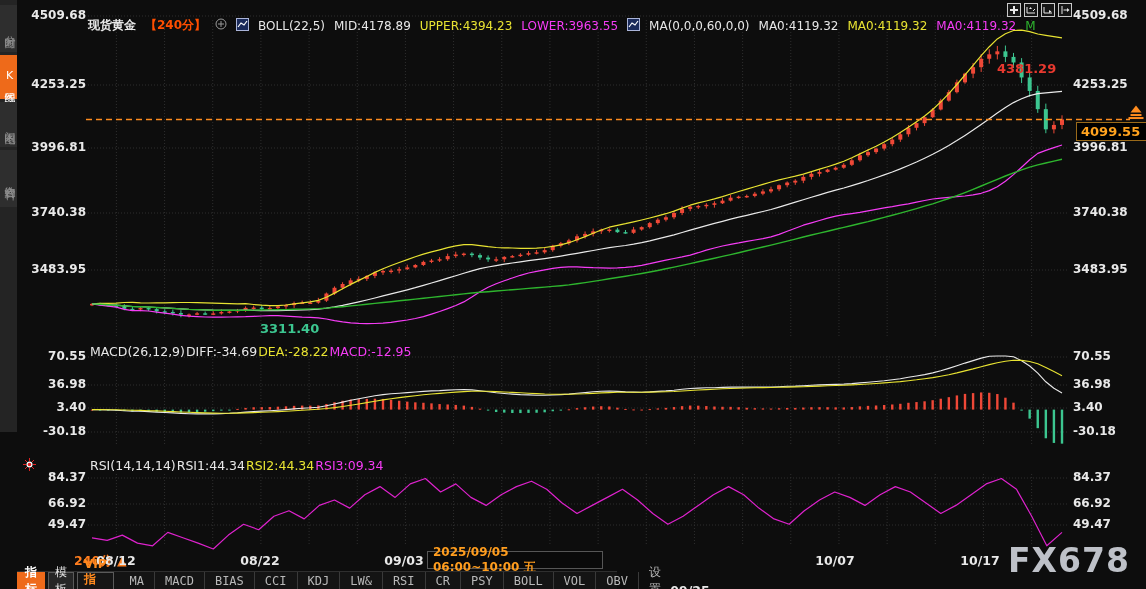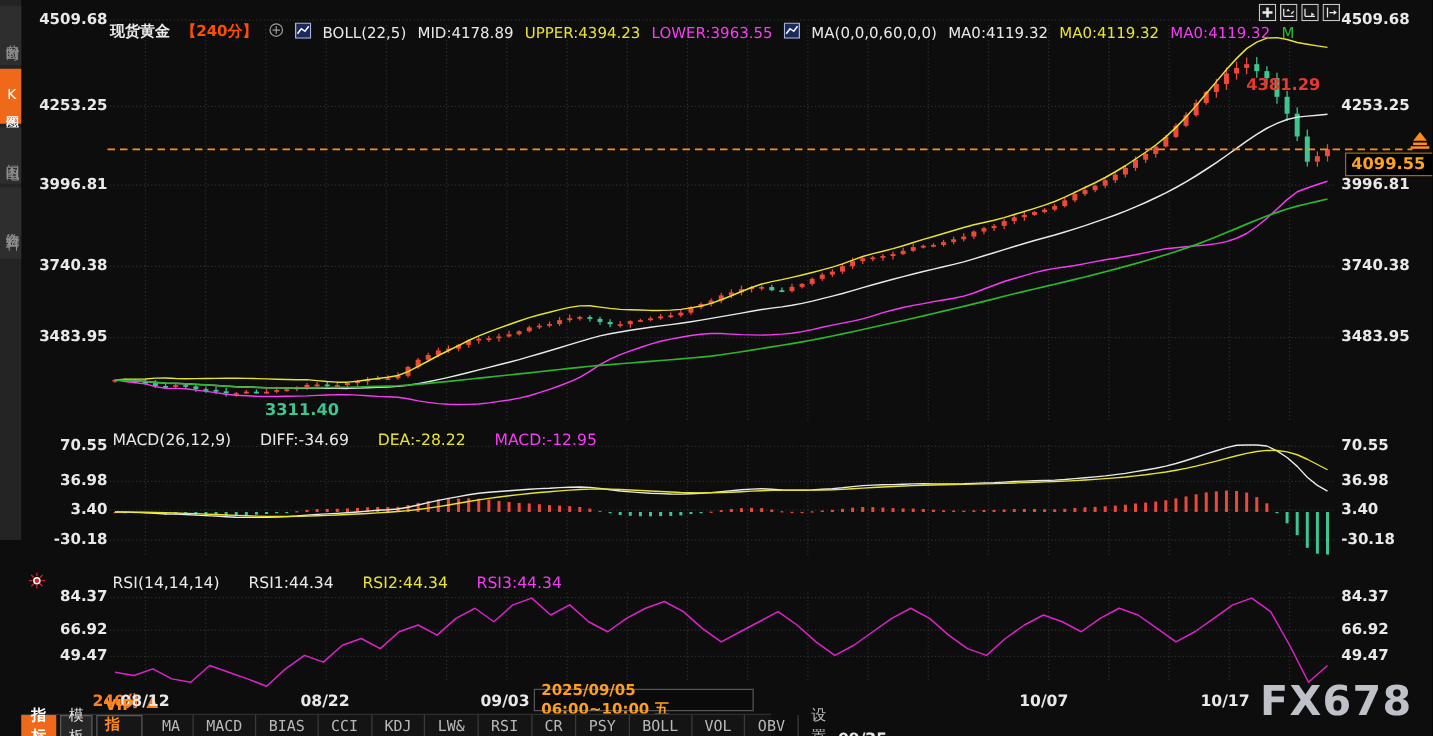--- a/index.html
+++ b/index.html
@@ -26,24 +26,24 @@
   .c-white{color:#e8e8e8;}
   .mini-ic{display:inline-block;vertical-align:middle;}
 
   .tr-icons{position:absolute;right:74px;top:3px;display:flex;gap:3px;z-index:3;}
   .tr-icons svg{cursor:pointer;}
 
   .axis-lbl{position:absolute;font-size:12px;font-weight:600;color:#e9e9e9;z-index:3;}
   .axis-left{left:24px;width:62px;text-align:right;}
   .axis-right{left:1073px;width:72px;text-align:left;}
 
-  .ind-row{position:absolute;left:90px;font-size:12.5px;z-index:3;display:flex;gap:23px;color:#e8e8e8;}
+  .ind-row{position:absolute;left:90px;font-size:12.5px;z-index:3;display:flex;gap:1px;color:#e8e8e8;}
 
   .hi-lbl{color:#e8392f;font-size:13px;font-weight:bold;}
-  .lo-lbl{color:#3cc690;font-size:13px;font-weight:bold;}
+  .lo-lbl{color:#3cc690;font-size:13px;font-weight:bold;margin-left:48px;}
   .cur-box{position:absolute;left:1076px;top:122px;width:68px;height:17px;background:#000;
            border:1px solid #9a6a1a;color:#ffa21e;font-size:13px;font-weight:bold;
            display:flex;align-items:center;justify-content:flex-start;padding-left:4px;z-index:4;}
 
   
   .xrow{position:absolute;left:0;top:550px;width:1146px;height:20px;z-index:3;}
   .interval{position:absolute;left:74px;top:3px;color:#ff7d1e;font-size:12.5px;font-weight:bold;}
   .xdate{position:absolute;top:3px;transform:translateX(-50%);color:#e8e8e8;font-size:12.5px;font-weight:bold;}
   .xhl{position:absolute;top:1px;height:16px;background:#0a0a0a;border:1px solid #565656;color:#ff9d1e;
        font-size:12px;font-weight:bold;display:flex;align-items:center;justify-content:center;padding:0 5px;}
@@ -609,21 +609,21 @@
     <span class="c-white">MACD(26,12,9)</span>
     <span class="c-white">DIFF:-34.69</span>
     <span class="c-yellow">DEA:-28.22</span>
     <span class="c-magenta">MACD:-12.95</span>
   </div>
 
   <div class="ind-row" style="top:458px;">
     <span class="c-white">RSI(14,14,14)</span>
     <span class="c-white">RSI1:44.34</span>
     <span class="c-yellow">RSI2:44.34</span>
-    <span class="c-magenta">RSI3:44.34</span>
+    <span class="c-magenta">RSI3:09.34</span>
   </div>
 
   <svg class="txt" style="left:23px;top:458px;" width="13" height="13" viewBox="0 0 13 13">
     <g stroke="#e02020" stroke-width="1">
         <path d="M6.5 0v3M6.5 10v3M0 6.5h3M10 6.5h3M2 2l2 2M11 2l-2 2M2 11l2-2M11 11l-2-2"></path>
       </g>
     <circle cx="6.5" cy="6.5" r="3" fill="#fff"></circle>
       <circle cx="6.5" cy="6.5" r="1.8" fill="#e02020"></circle>
   </svg>
 

